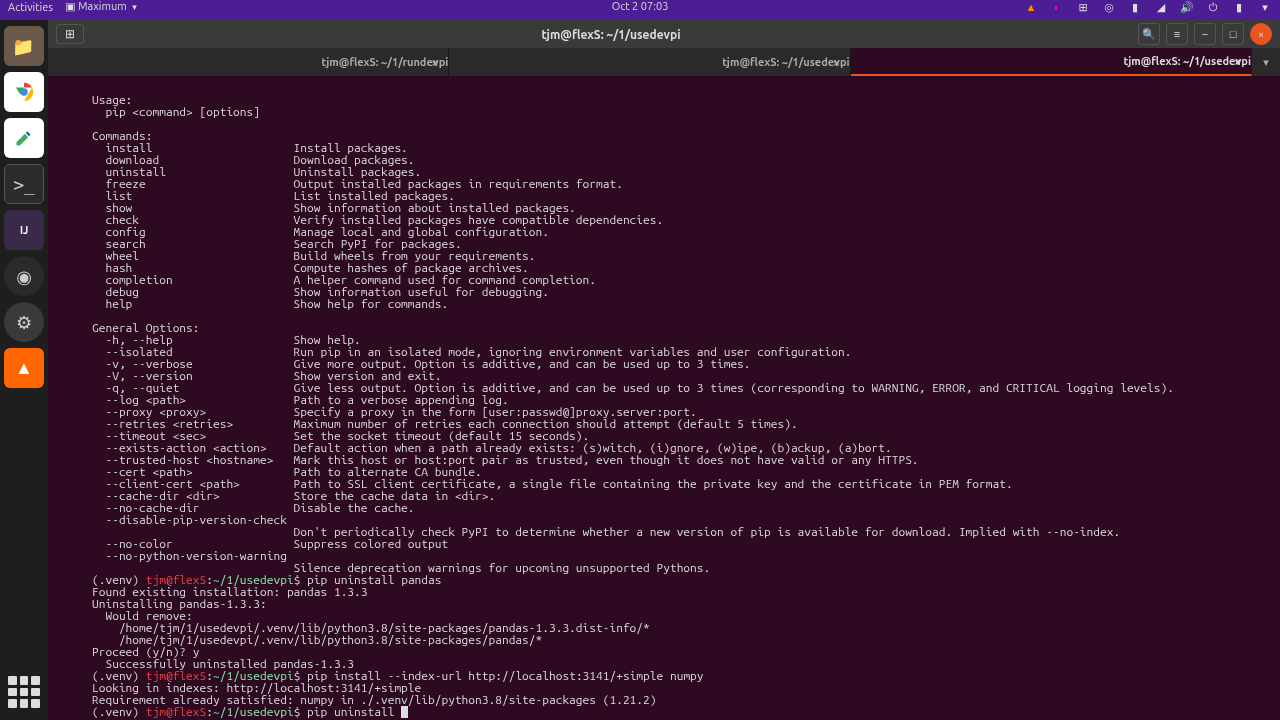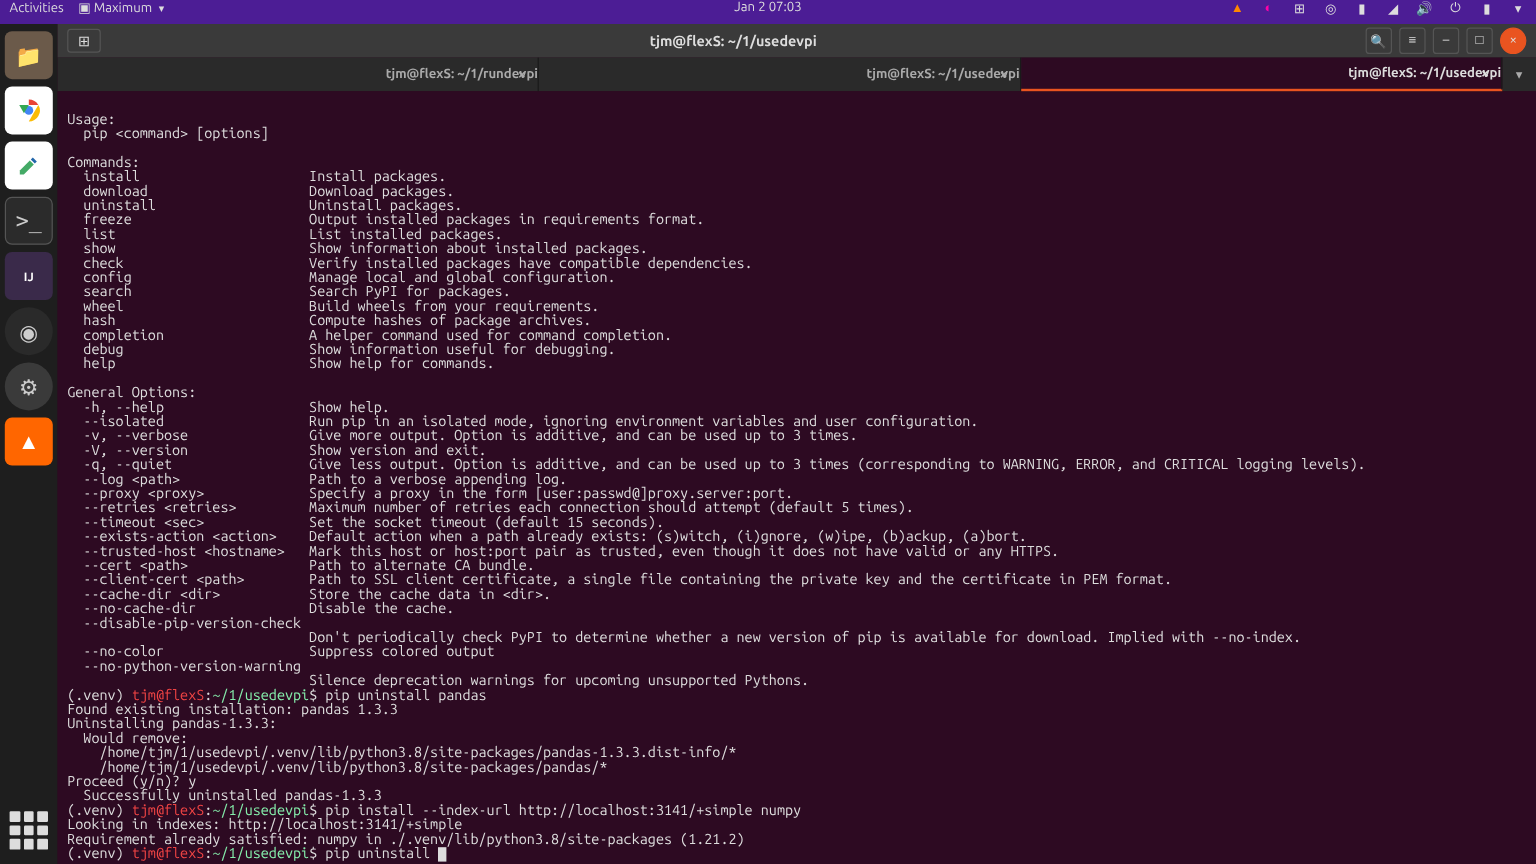--- a/index.html
+++ b/index.html
@@ -66,37 +66,37 @@
 }
 .tab.active { background: #2d0a22; color: #ddd; border-bottom: 2px solid #e95420; }
 .tab .tab-close { position: absolute; right: 10px; font-size: 12px; }
 .tabs-add { width: 28px; display: flex; align-items: center; justify-content: center; cursor: pointer; }
 
 .terminal {
   flex: 1; padding: 6px 8px; font-family: 'Ubuntu Mono', Menlo, monospace;
   font-size: 12px; line-height: 12px; color: #ddd; overflow: hidden;
   white-space: pre; background: #2d0a22;
 }
-.term-row { white-space: pre; }
+.term-row { white-space: pre; margin-left: 36px; }
 .green { color: #ef4444; }
 .blue  { color: #86efac; }
 .cursor { display: inline-block; width: 7px; height: 12px; background: #ddd; vertical-align: text-bottom; }
 .dropdown-arrow::after { content: "▾"; font-size: 9px; margin-left: 3px; }
 </style>
 </head>
 <body>
 
 <div class="topbar">
   <div class="topbar-left">
     <span>Activities</span>
     <span class="dropdown-arrow">
       <span>▣ </span><span>Maximum</span>
     </span>
   </div>
-  <div class="topbar-center">Jan 2  07:03</div>
+  <div class="topbar-center">Oct 2  07:03</div>
   <div class="topbar-right">
     <span class="tray-icon" style="color:#f80">▲</span>
     <span class="tray-icon" style="color:#f0a">◐</span>
     <span class="tray-icon">⊞</span>
     <span class="tray-icon">◎</span>
     <span class="tray-icon">▮</span>
     <span class="tray-icon">◢</span>
     <span class="tray-icon">🔊</span>
     <span class="tray-icon">⏻</span>
     <span class="tray-icon">▮</span>

